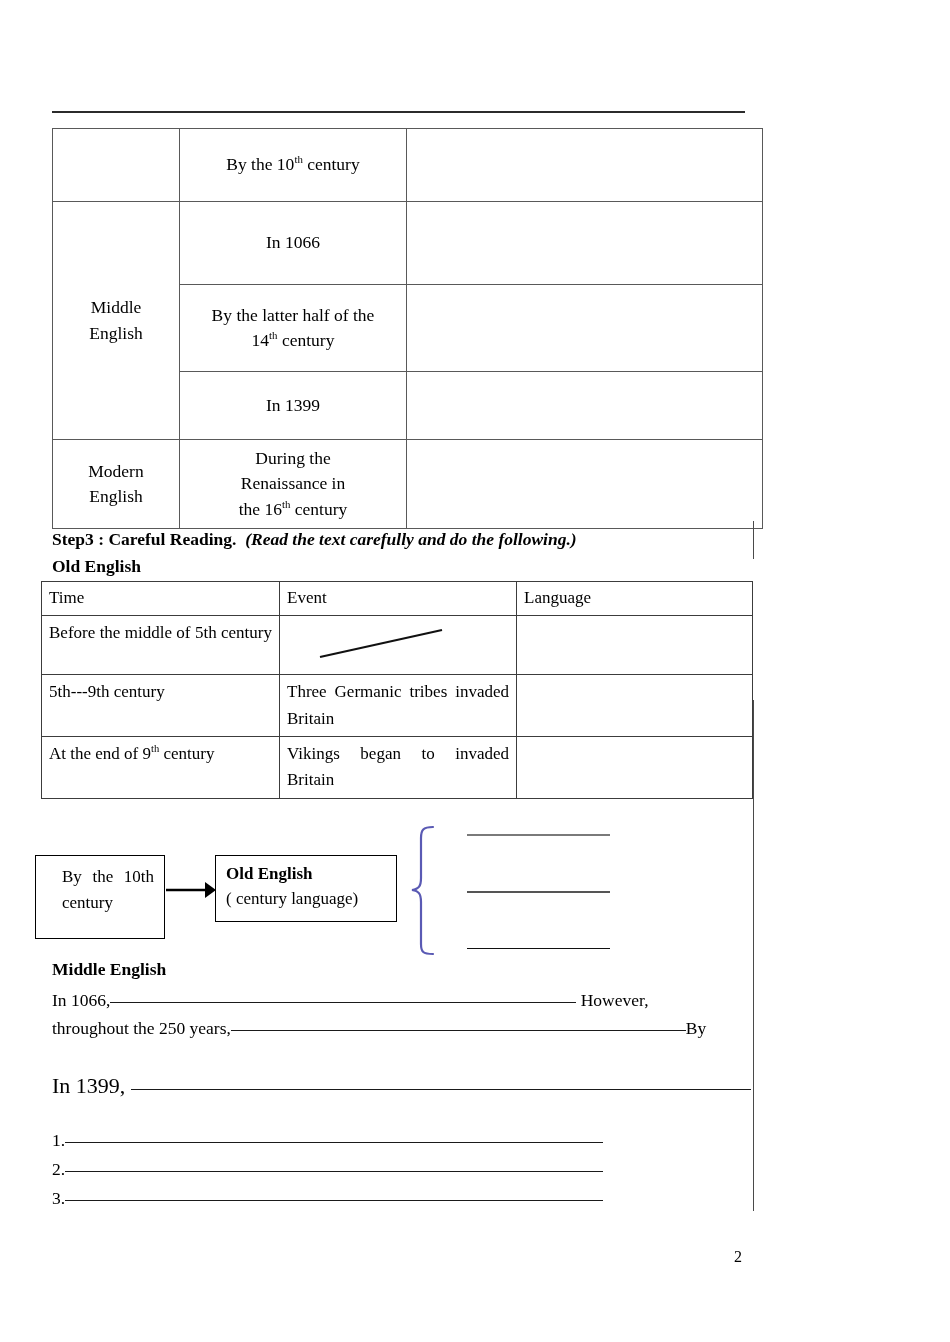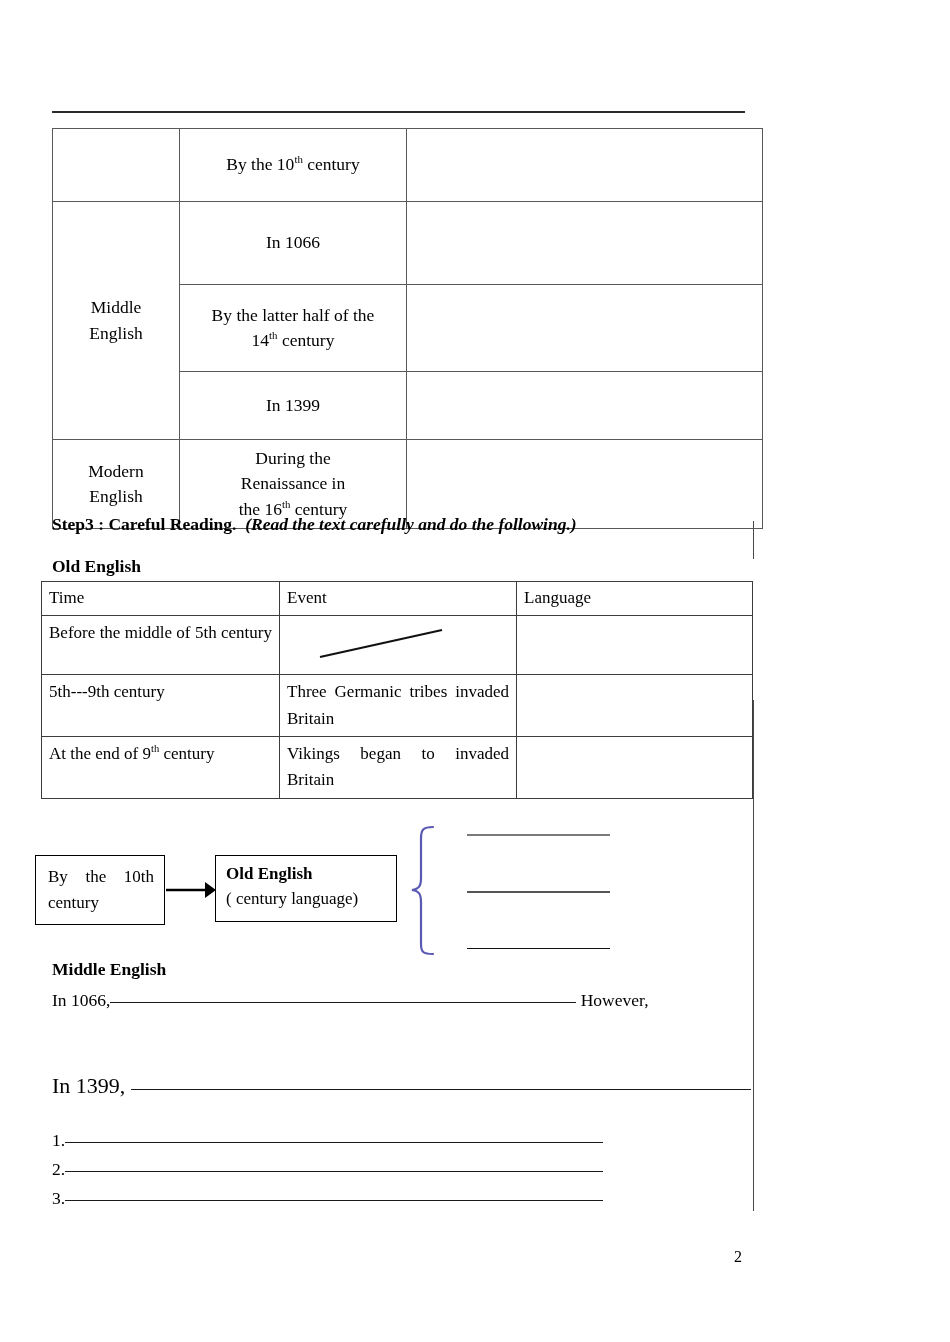--- a/index.html
+++ b/index.html
@@ -54,21 +54,21 @@
   .tbl1 .c1 { width: 114px; }
   .tbl1 .c2 { width: 214px; }
   .tbl1 .c3 { width: 343px; }
 
   sup { font-size: 0.62em; vertical-align: super; line-height: 0; }
 
   
   .step3 {
     position: absolute;
     left: 52px;
-    top: 498px;
+    top: 513px;
     font-size: 17.5px;
     font-weight: bold;
     white-space: nowrap;
   }
   .step3 .paren { font-style: italic; }
 
   .oldeng-head {
     position: absolute;
     left: 52px;
     top: 540px;
@@ -103,25 +103,25 @@
 
   .diag-cell { position: relative; }
   .diag-svg { position: absolute; left: 0; top: 0; }
 
   
   .flow { position: absolute; left: 0; top: 0; width: 950px; height: 1342px; pointer-events: none; }
 
   .box1 {
     position: absolute;
     left: 35px; top: 839px;
-    width: 130px; height: 70px;
+    width: 130px; height: 84px;
     border: 1.6px solid #000;
     box-sizing: border-box;
     font-size: 17px;
-    padding: 8px 10px 0 12px;
+    padding: 8px 10px 0 26px;
     line-height: 1.5;
     text-align: justify;
     text-align-last: left;
   }
   .box1 .l1 { text-align: justify; text-align-last: justify; }
 
   .box2 {
     position: absolute;
     left: 215px; top: 839px;
     width: 182px; height: 67px;
@@ -334,20 +334,23 @@
   <div class="blank-line bl-1"></div>
   <div class="blank-line bl-2"></div>
   <div class="blank-line bl-3"></div>
 
   <div class="me-head">Middle English</div>
 
   <div class="para">
     <span class="ln">
       <span>In  1066,</span><span class="rule-u" style="width:466px;"></span><span>&nbsp;</span><span>However,</span>
     </span>
+    <span class="ln">
+      <span>throughout   the   250   years,</span><span class="rule-u" style="width:455px;"></span><span>By</span>
+    </span>
   </div>
 
   <div class="line-in1399">
     <span>In 1399, </span><span class="rule-u" style="width:620px;"></span>
   </div>
 
 
   <div class="num-item ni1">
     <span>1.</span><span class="rule-u" style="width:538px;"></span>
   </div>

